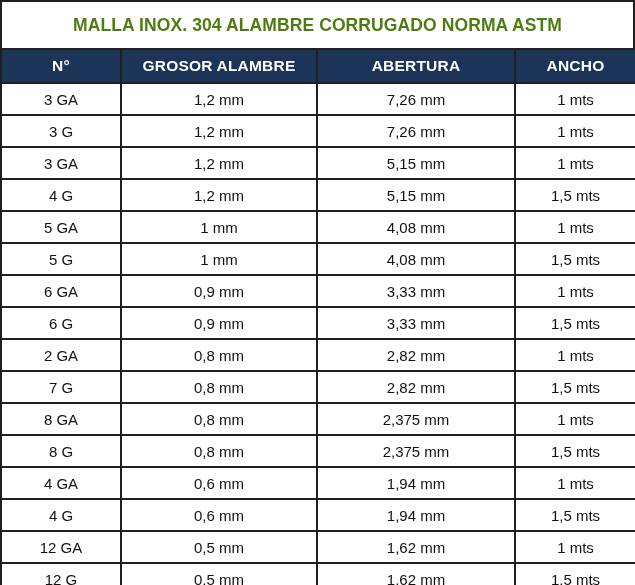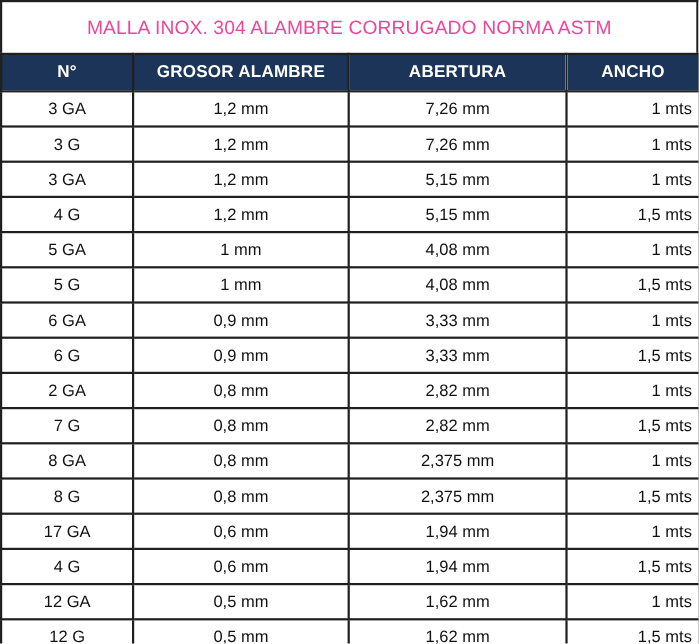--- a/index.html
+++ b/index.html
@@ -26,22 +26,22 @@
     height: 48px;
     border: 2px solid #1f1f1f;
     border-bottom: none;
     display: flex;
     align-items: center;
     justify-content: center;
     background: #ffffff;
   }
   .title-text {
     font-size: 17.5px;
-    font-weight: normal;
-    color: #ec4899;
+    font-weight: bold;
+    color: #4d7c0f;
     letter-spacing: 0.1px;
     text-align: center;
     white-space: nowrap;
   }
   table.grid {
     border-collapse: collapse;
     table-layout: fixed;
     width: 635px;
   }
   table.grid col.c0 { width: 120px; }
@@ -67,21 +67,21 @@
     font-size: 15.5px;
     text-align: center;
     height: 32px;
     letter-spacing: 0.2px;
   }
   td.col-n, td.col-grosor, td.col-abertura {
     text-align: center;
     margin-left: 40px;
   }
   td.col-ancho {
-    text-align: right;
+    text-align: center;
     padding-left: 10px;
   }
 </style>
 </head>
 <body>
 
 <div class="sheet">
 
   <div class="title-bar">
     <div class="title-text">MALLA INOX. 304 ALAMBRE CORRUGADO NORMA ASTM</div>
@@ -169,21 +169,21 @@
           <td class="col-abertura">2,375 mm</td>
           <td class="col-ancho">1 mts</td>
         </tr>
         <tr>
           <td class="col-n">8 G</td>
           <td class="col-grosor">0,8 mm</td>
           <td class="col-abertura">2,375 mm</td>
           <td class="col-ancho">1,5 mts</td>
         </tr>
         <tr>
-          <td class="col-n">17 GA</td>
+          <td class="col-n">4 GA</td>
           <td class="col-grosor">0,6 mm</td>
           <td class="col-abertura">1,94 mm</td>
           <td class="col-ancho">1 mts</td>
         </tr>
         <tr>
           <td class="col-n">4 G</td>
           <td class="col-grosor">0,6 mm</td>
           <td class="col-abertura">1,94 mm</td>
           <td class="col-ancho">1,5 mts</td>
         </tr>

